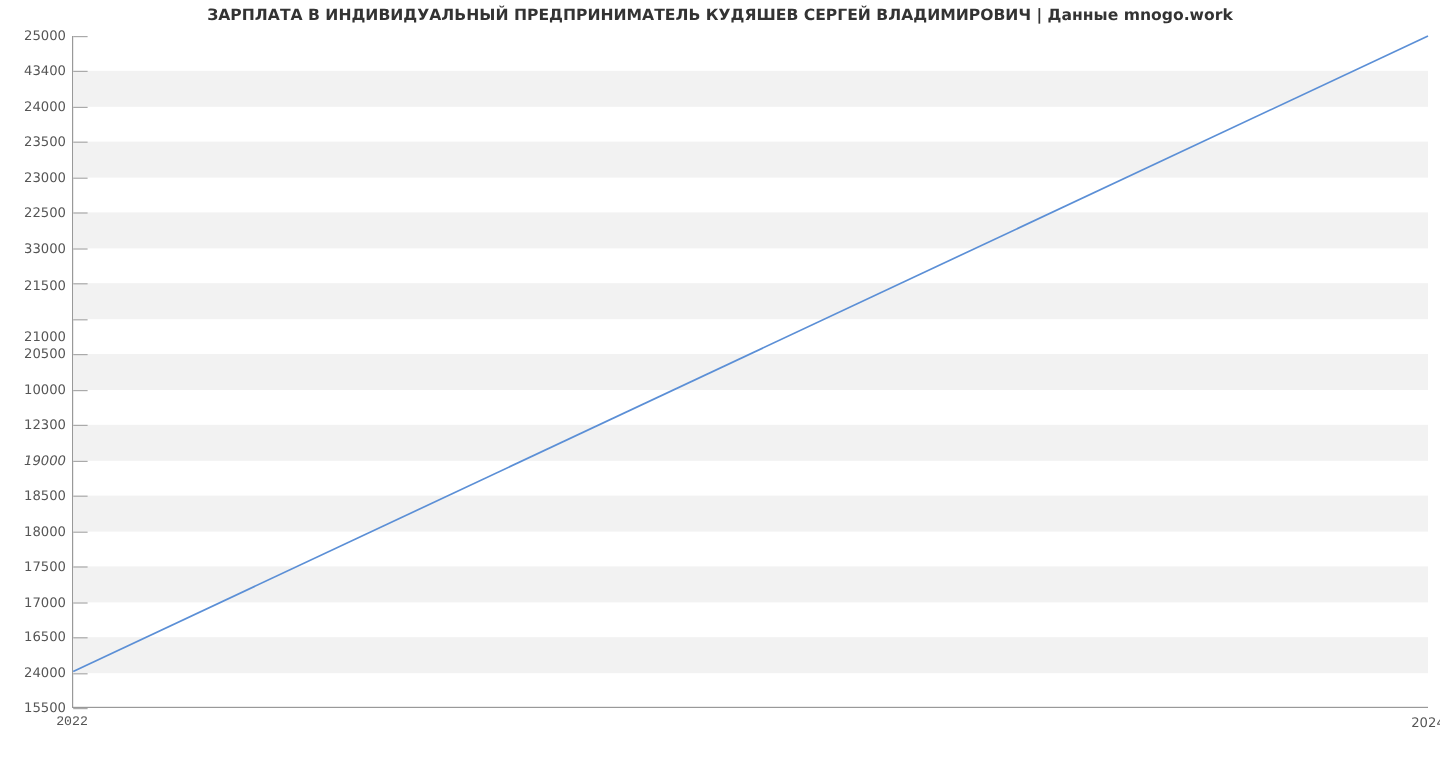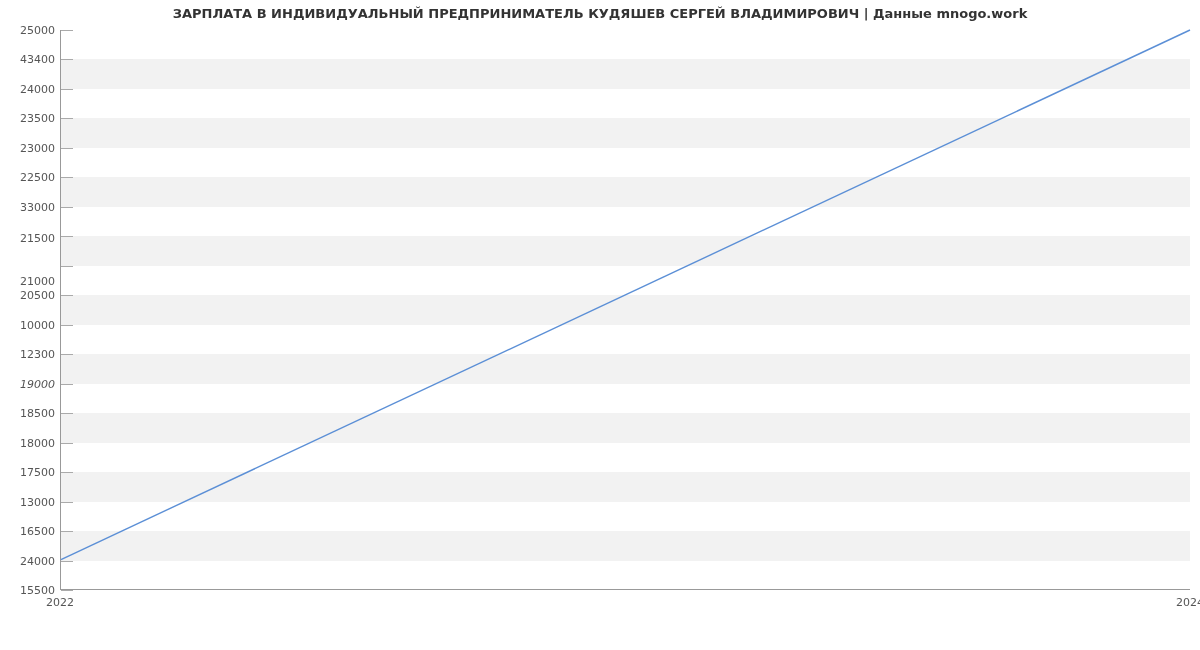--- a/index.html
+++ b/index.html
@@ -108,32 +108,32 @@
       <div class="ytick" style="top: 147.368px;"></div>
       <div class="ytick" style="top: 117.895px;"></div>
       <div class="ytick" style="top: 88.4211px;"></div>
       <div class="ytick" style="top: 58.9474px;"></div>
       <div class="ytick" style="top: 29.4737px;"></div>
       <div class="ytick" style="top: 0px;"></div>
     </div>
 <div class="ylab" style="top: 590px;">15500</div>
     <div class="ylab" style="top: 560.526px;">24000</div>
     <div class="ylab" style="top: 531.053px;">16500</div>
-    <div class="ylab" style="top: 501.579px;">13000</div>
+    <div class="ylab" style="top: 501.579px;">17000</div>
     <div class="ylab" style="top: 472.105px;">17500</div>
     <div class="ylab" style="top: 442.632px;">18000</div>
     <div class="ylab" style="top: 413.158px;">18500</div>
     <div class="ylab" style="top: 383.684px; font-style: italic;">19000</div>
     <div class="ylab" style="top: 354.211px;">12300</div>
     <div class="ylab" style="top: 324.737px;">10000</div>
     <div class="ylab" style="top: 295.263px;">20500</div>
     <div class="ylab" style="top: 281px;">21000</div>
     <div class="ylab" style="top: 222px; margin-top: 16px;">21500</div>
     <div class="ylab" style="top: 206.842px;">33000</div>
     <div class="ylab" style="top: 177.368px;">22500</div>
     <div class="ylab" style="top: 147.895px;">23000</div>
     <div class="ylab" style="top: 118.421px;">23500</div>
     <div class="ylab" style="top: 88.9474px;">24000</div>
     <div class="ylab" style="top: 59.4737px;">43400</div>
     <div class="ylab" style="top: 30px;">25000</div>
-    <div class="xlab" style="left: 60px;">2022</div>
+    <div class="xlab" style="left: 60px; font-family: Liberation Mono, monospace;">2022</div>
     <div class="xlab" style="left: 1190px;">2024</div>
   </div>
 
 </body></html>

